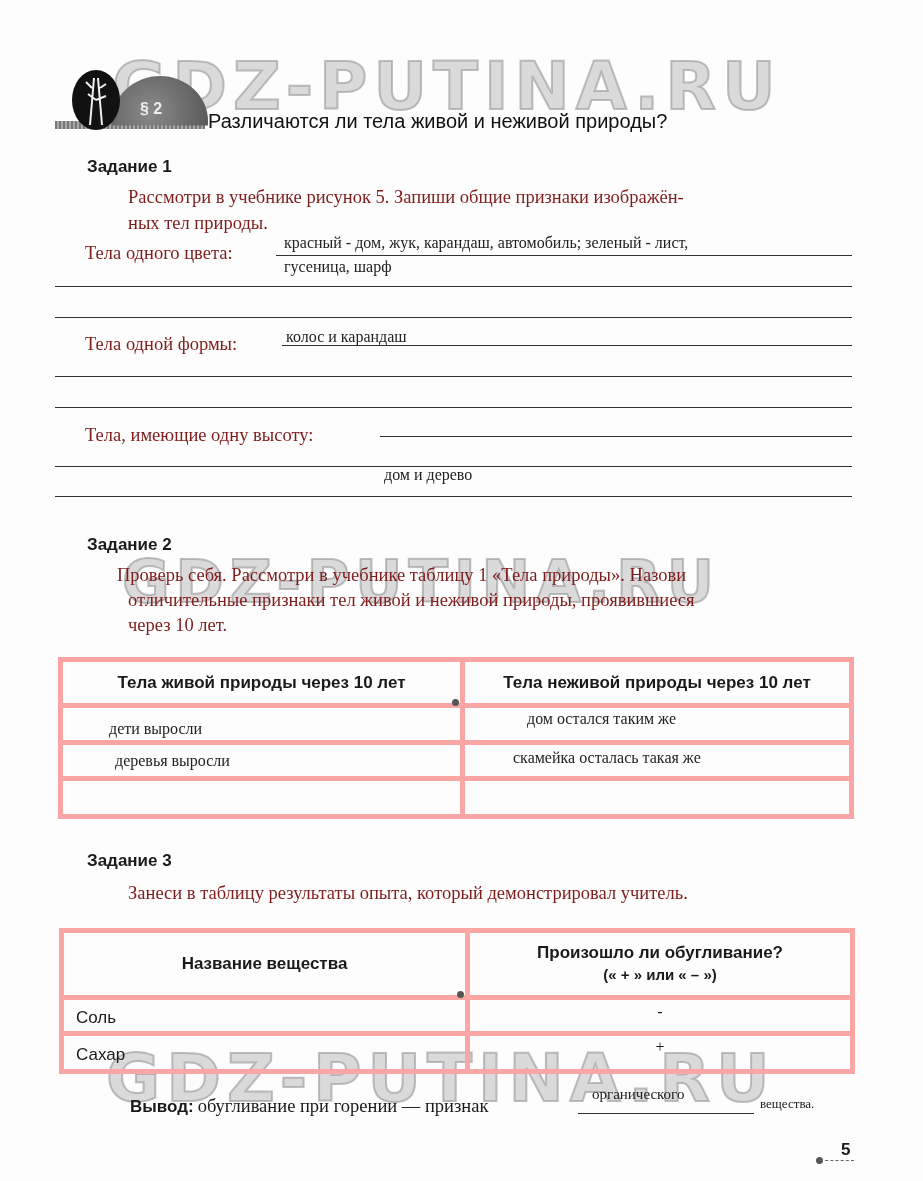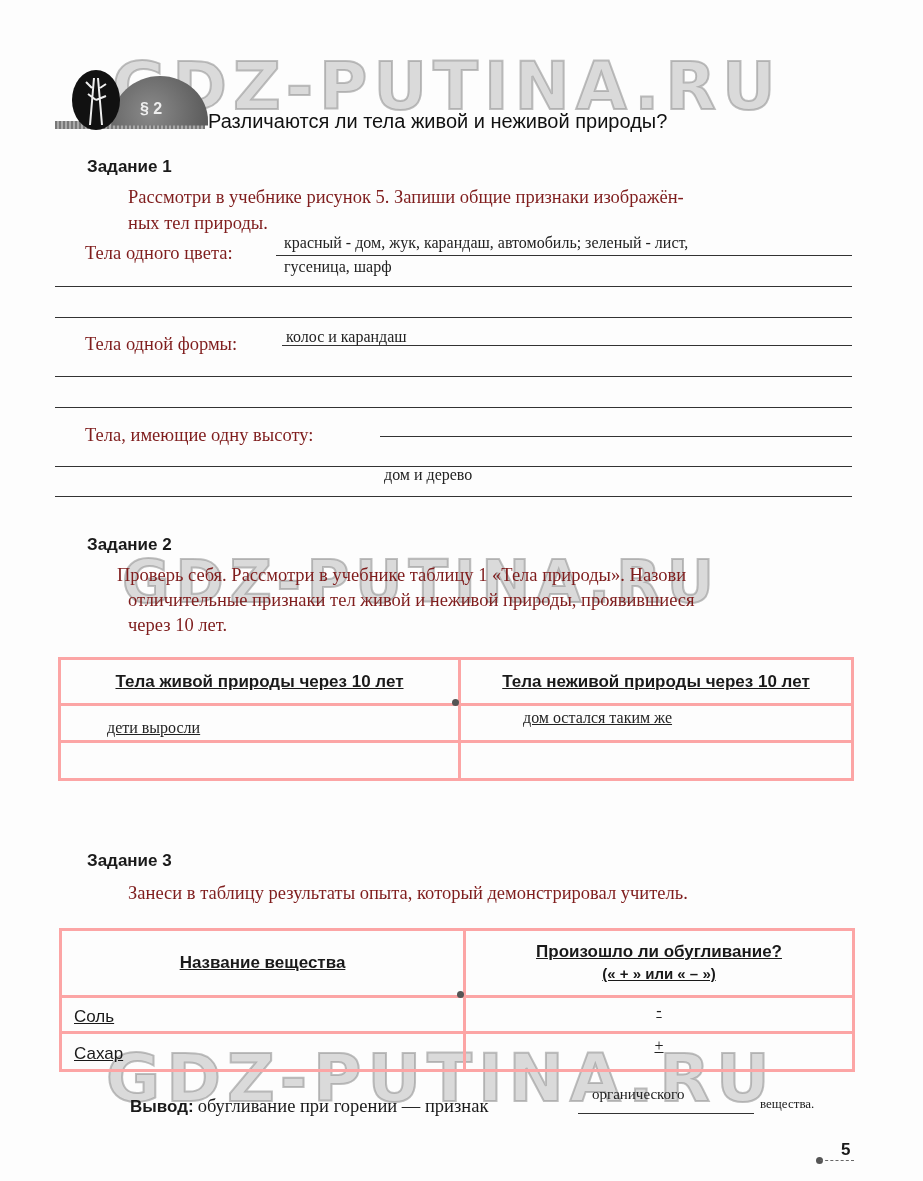--- a/index.html
+++ b/index.html
@@ -18,21 +18,21 @@
   .hdr-dome { left:112px; top:76px; width:96px; height:90px; border-radius:50% 50% 0 0; background:radial-gradient(circle at 40% 40%, #8a8a8a, #4a4a4a); clip-path: inset(0 0 45% 0); }
   .hdr-oval { left:72px; top:70px; width:48px; height:60px; border-radius:50%; background:#111; }
   .hdr-par { left:140px; top:100px; font-size:16px; font-weight:bold; color:#eee; }
   .hdr-title { left:208px; top:110px; font-size:20px; color:#111; }
 
   .task { font-size:17px; font-weight:bold; }
   .body-txt { font-size:18.5px; line-height:26px; color:#7f1d1d; }
   .rule { position:absolute; height:0; border-top:1.5px solid #333; }
 
   table.t { position:absolute; border-collapse:collapse; }
-  table.t td { border:3px solid #fca5a5; padding:0; vertical-align:middle;text-decoration:underline; }
+  table.t td { border:5px solid #fca5a5; padding:0; vertical-align:middle; }
   .th { font-family:"Liberation Sans", sans-serif; font-size:17px; font-weight:bold; text-align:center; }
   .dot { position:absolute; width:7px; height:7px; border-radius:50%; background:#555; }
 </style>
 </head>
 <body>
 
 <div class="wm" style="left:112px;top:48px;font-size:66px;">GDZ-PUTINA.RU</div>
 <div class="wm" style="left:122px;top:548px;font-size:58px;">GDZ-PUTINA.RU</div>
 <div class="wm" style="left:106px;top:1040px;font-size:66px;">GDZ-PUTINA.RU</div>
 
@@ -77,20 +77,24 @@
 <table class="t" style="left:58px;top:657px;width:796px;">
   <tbody>
       <tr style="height:46px;">
     <td class="th" style="width:397px;">Тела живой природы через 10 лет</td>
     <td class="th">Тела неживой природы через 10 лет</td>
   </tr>
   <tr style="height:37px;">
     <td class="hand" style="padding:10px 0 0 46px;">дети выросли</td>
     <td class="hand" style="padding:0 0 10px 62px;">дом остался таким же</td>
   </tr>
+  <tr style="height:36px;">
+    <td class="hand" style="padding:0 0 0 52px;">деревья выросли</td>
+    <td class="hand" style="padding:0 0 6px 48px;">скамейка осталась такая же</td>
+  </tr>
   <tr style="height:38px;">
     <td></td>
     <td></td>
   </tr>
 </tbody>
   </table>
 <div class="dot" style="left:452px;top:699px;"></div>
 
 <div class="abs sans task" style="left:87px;top:851px;">Задание 3</div>
 <div class="abs serif body-txt" style="left:128px;top:880px;text-align:center;">Занеси в таблицу результаты опыта, который демонстрировал учитель.</div>

